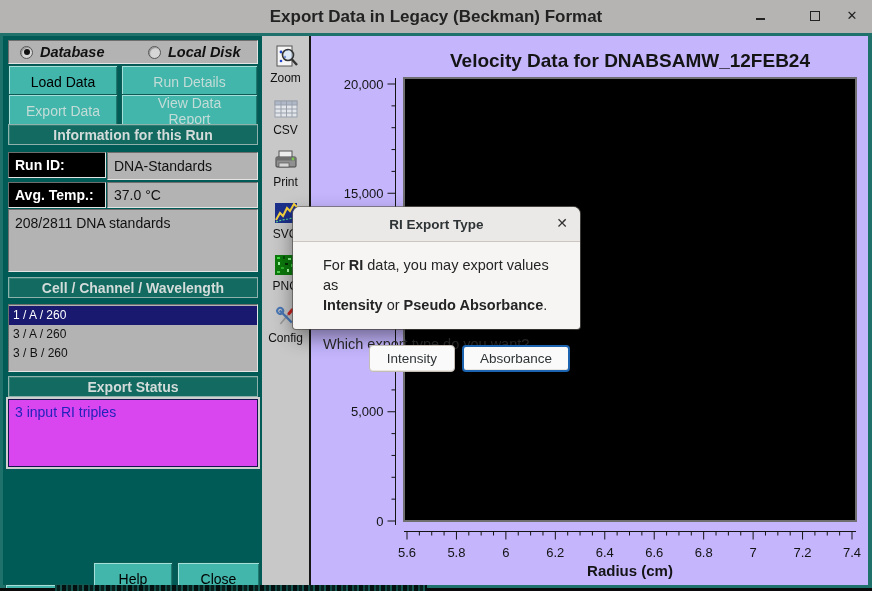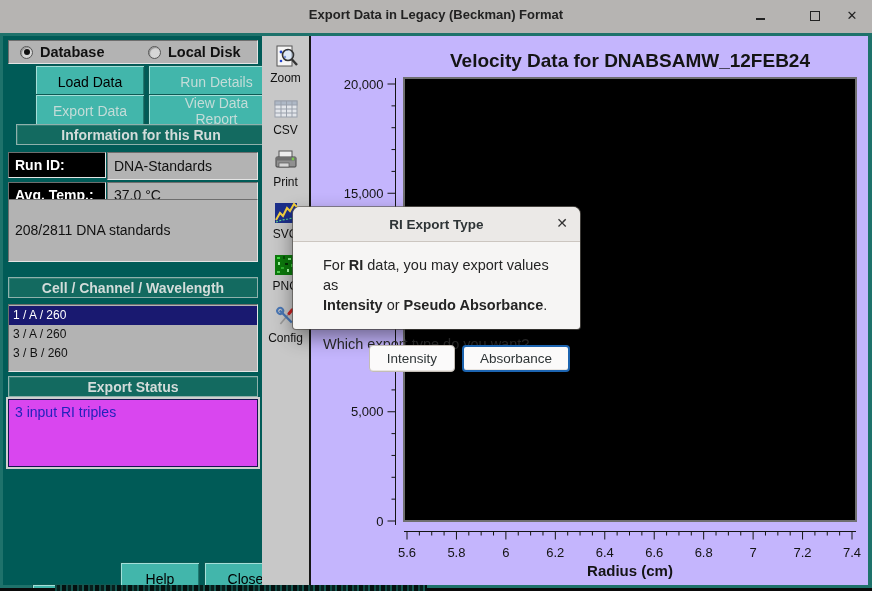--- a/index.html
+++ b/index.html
@@ -4,21 +4,21 @@
 <style>
   html,body{margin:0;padding:0;background:#222;}
   body{font-family:"Liberation Sans",sans-serif;-webkit-font-smoothing:antialiased;}
   #root{position:relative;width:872px;height:591px;overflow:hidden;background:#b3b3b3;}
   .abs{position:absolute;}
 
   
   #titlebar{position:absolute;left:0;top:0;width:872px;height:33px;background:#b6b4b2;
     border-bottom:1px solid #9a9896;}
   #win-title{position:absolute;left:0;right:0;top:7px;text-align:center;font-weight:bold;
-    font-size:13px;color:#222;}
+    font-size:17px;color:#222;}
   .win-ctrl{position:absolute;top:9px;width:14px;height:14px;color:#222;}
   #ctrl-min{right:104px;}
   #ctrl-min .bar{position:absolute;left:2px;top:9px;width:9px;height:2px;background:#222;}
   #ctrl-max{right:50px;}
   #ctrl-max .box{position:absolute;left:2px;top:2px;width:8px;height:8px;border:1.5px solid #222;}
   #ctrl-close{right:13px;font-size:13px;line-height:14px;text-align:center;}
 
   
   #frame{position:absolute;left:0;top:33px;width:872px;height:555px;background:#1e726b;}
 
@@ -27,43 +27,43 @@
   .gray-field{background:#b3b3b3;border:1px solid;border-color:#6e6e6e #e4e4e4 #e4e4e4 #6e6e6e;
     box-sizing:border-box;font-size:14px;color:#111;}
   .black-label{background:#000;color:#fff;font-weight:bold;border:1px solid;
     border-color:#6e6e6e #e4e4e4 #e4e4e4 #6e6e6e;box-sizing:border-box;font-size:14px;}
   .header-bar{background:#136a60;color:#d3dcda;font-weight:bold;font-size:14px;text-align:center;
     border:1px solid #8fb1ac;box-shadow:inset 1px 1px 0 #2f7d73;box-sizing:border-box;
     display:flex;align-items:center;justify-content:center;}
   .teal-btn{background:#42b6ab;border:1px solid #0e5a54;box-sizing:border-box;
     box-shadow:inset 1px 1px 0 #a3e0d9, inset -1px -1px 0 #1d7a71;
     color:#000;font-size:14px;display:flex;align-items:center;justify-content:center;
-    font-family:"Liberation Sans",sans-serif;padding:16px;cursor:pointer;margin-left:27px;}
+    font-family:"Liberation Sans",sans-serif;padding:16px;cursor:pointer;}
   .teal-btn.disabled{color:#c3dcd8;cursor:default;}
 
   #radio-row{left:5px;top:4px;width:250px;height:24px;display:flex;align-items:center;}
-  .radio-opt{display:flex;align-items:center;gap:7px;cursor:pointer;}
+  .radio-opt{display:flex;align-items:center;gap:7px;cursor:pointer;font-style:italic;}
   #radio-db{margin-left:11px;width:128px;}
   .radio{width:13px;height:13px;border-radius:50%;background:#d6d6d6;border:1px solid #555;
     box-shadow:inset 1px 1px 1px #8f8f8f;position:relative;box-sizing:border-box;}
   .radio.checked::after{content:"";position:absolute;left:2.5px;top:2.5px;width:6px;height:6px;
     border-radius:50%;background:#111;}
   .radio-label{font-weight:bold;font-size:14.5px;color:#111;}
 
   #btn-load{left:5px;top:29px;width:110px;height:25px;}
   #btn-rundetails{left:118px;top:29px;width:137px;height:25px;}
   #btn-export{left:5px;top:58px;width:110px;height:25px;}
   #btn-viewreport{left:118px;top:58px;width:137px;height:25px;}
 
-  #info-header{left:5px;top:88px;width:250px;height:21px;margin-left:8px;}
+  #info-header{left:5px;top:88px;width:250px;height:21px;}
   #runid-label{left:5px;top:116px;width:98px;height:26px;display:flex;align-items:center;padding-left:6px;}
   #runid-value{left:104px;top:116px;width:151px;height:28px;display:flex;align-items:center;padding-left:6px;}
   #temp-label{left:5px;top:146px;width:98px;height:26px;display:flex;align-items:center;padding-left:6px;}
   #temp-value{left:104px;top:146px;width:151px;height:26px;display:flex;align-items:center;padding-left:6px;}
-  #desc-box{left:5px;top:163px;width:250px;height:63px;padding:22px 6px;}
+  #desc-box{left:5px;top:173px;width:250px;height:63px;padding:5px 6px;}
 
   #cell-header{left:5px;top:241px;width:250px;height:21px;}
   #triple-list{left:5px;top:268px;width:250px;height:68px;padding:1px 0;overflow:hidden;}
   .triple-item{height:19px;line-height:19px;padding-left:4px;font-size:12px;color:#111;cursor:pointer;}
   .triple-item.selected{background:#191970;color:#fff;}
 
   #status-header{left:5px;top:340px;width:250px;height:21px;}
   #status-box{left:5px;top:363px;width:250px;height:68px;background:#d946ef;
     border:1px solid #15154e;box-shadow:0 0 0 2px #cfcfcf;box-sizing:border-box;
     padding:4px 6px;font-size:14px;color:#2222bb;}

